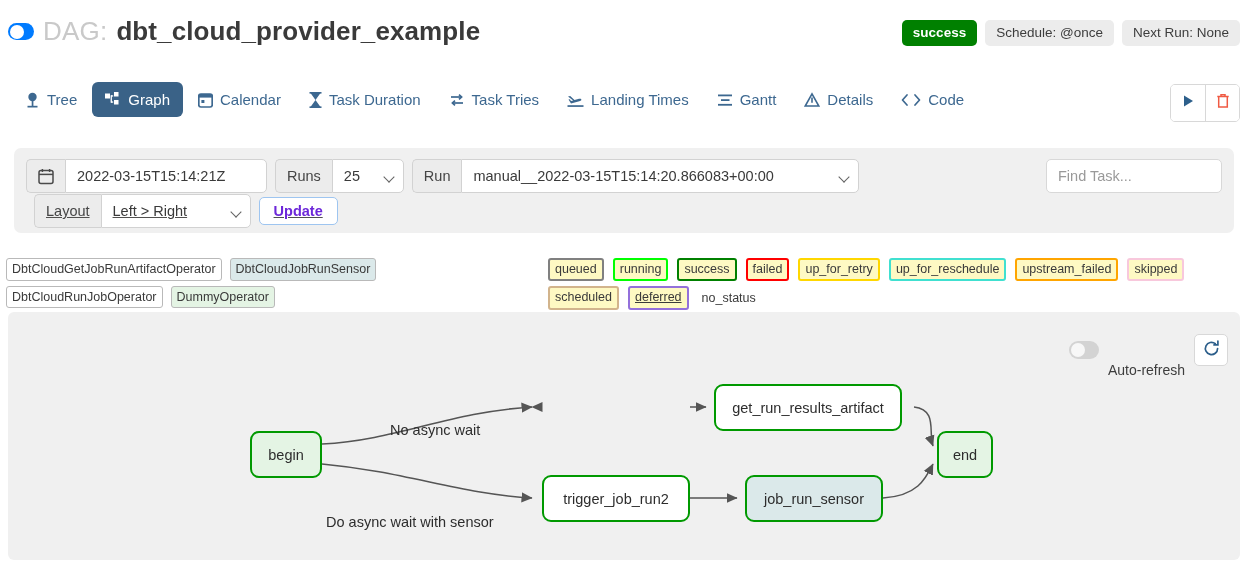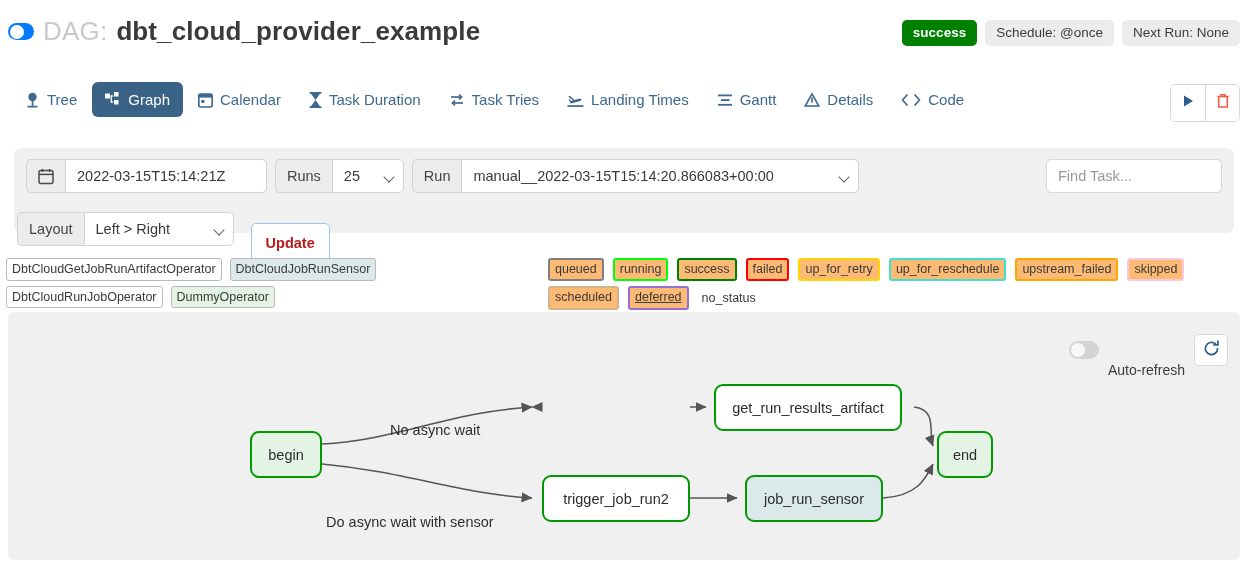--- a/index.html
+++ b/index.html
@@ -68,21 +68,21 @@
   }
   .act-btn + .act-btn { border-left: 1px solid #d8d8d8; }
 
   
   .filterpanel {
     position: absolute; left: 14px; top: 148px; width: 1220px; height: 85px;
     background: #f0f0f0; border-radius: 7px;
   }
   .fp-row { position: absolute; display: flex; align-items: center; }
   .fp-row1 { left: 12px; top: 11px; gap: 8px; }
-  .fp-row2 { left: 3px; top: 46px; gap: 9px; }
+  .fp-row2 { left: 20px; top: 46px; gap: 0; text-decoration: underline; }
 
   .igroup { display: flex; align-items: stretch; }
   .iaddon {
     background: #ececec; border: 1px solid #d2d2d2; border-right: none;
     border-radius: 5px 0 0 5px; padding: 0 11px;
     display: flex; align-items: center; font-size: 14.5px; color: #454545;
     white-space: nowrap;
   }
   .ifield {
     background: #ffffff; border: 1px solid #d2d2d2;
@@ -96,24 +96,24 @@
     padding: 0 26px 0 11px; display: flex; align-items: center;
     font-size: 14.5px; color: #3a3a3a; white-space: nowrap; cursor: pointer;
     position: relative;
   }
   .iselect::after {
     content: ""; position: absolute; right: 10px; top: 13px;
     width: 7px; height: 7px; border-right: 1.6px solid #636363;
     border-bottom: 1.6px solid #636363; transform: rotate(45deg);
   }
   .btn-update {
-    margin-left: 8px; height: 40px; padding: 0 14px;
+    margin-left: 8px; height: 28px; padding: 0 14px;
     border: 1px solid #9ec5f0; border-radius: 5px; background: #ffffff;
-    color: #b91c1c; font-size: 14.5px; font-weight: 700; cursor: pointer;
-    display: flex; align-items: center; margin-top: 29px;
+    color: #6d28d9; font-size: 14.5px; font-weight: 700; cursor: pointer;
+    display: flex; align-items: center;
   }
   .findtask {
     position: absolute; right: 12px; top: 11px;
     width: 176px; height: 34px; background: #ffffff;
     border: 1px solid #d8d8d8; border-radius: 5px;
     display: flex; align-items: center; padding: 0 11px;
     font-size: 14.5px; color: #999999; cursor: text;
   }
 
   
@@ -122,21 +122,21 @@
     position: absolute; left: 6px; top: 0;
     display: flex; flex-wrap: wrap; gap: 5px 8px; width: 520px;
   }
   .legend-states {
     position: absolute; left: 548px; top: 0;
     display: flex; flex-wrap: wrap; gap: 5px 9px; width: 700px;
   }
   .chip {
     font-size: 12.5px; line-height: 1; padding: 4px 5px;
     border: 1px solid #b9b9b9; border-radius: 3px;
-    background: #fdba74; color: #3a3a3a; white-space: nowrap;
+    background: #fef9c3; color: #3a3a3a; white-space: nowrap;
   }
   .chip.state { border-width: 2px; padding: 3px 5px; font-weight: 400; }
   .chip.nostate { border-color: transparent; background: transparent; padding: 4px 2px; }
 
   
   .canvas {
     position: absolute; left: 8px; top: 312px; width: 1232px; height: 248px;
     background: #f0f0f0; border-radius: 6px; overflow: hidden;
   }
   .refresh-row {

